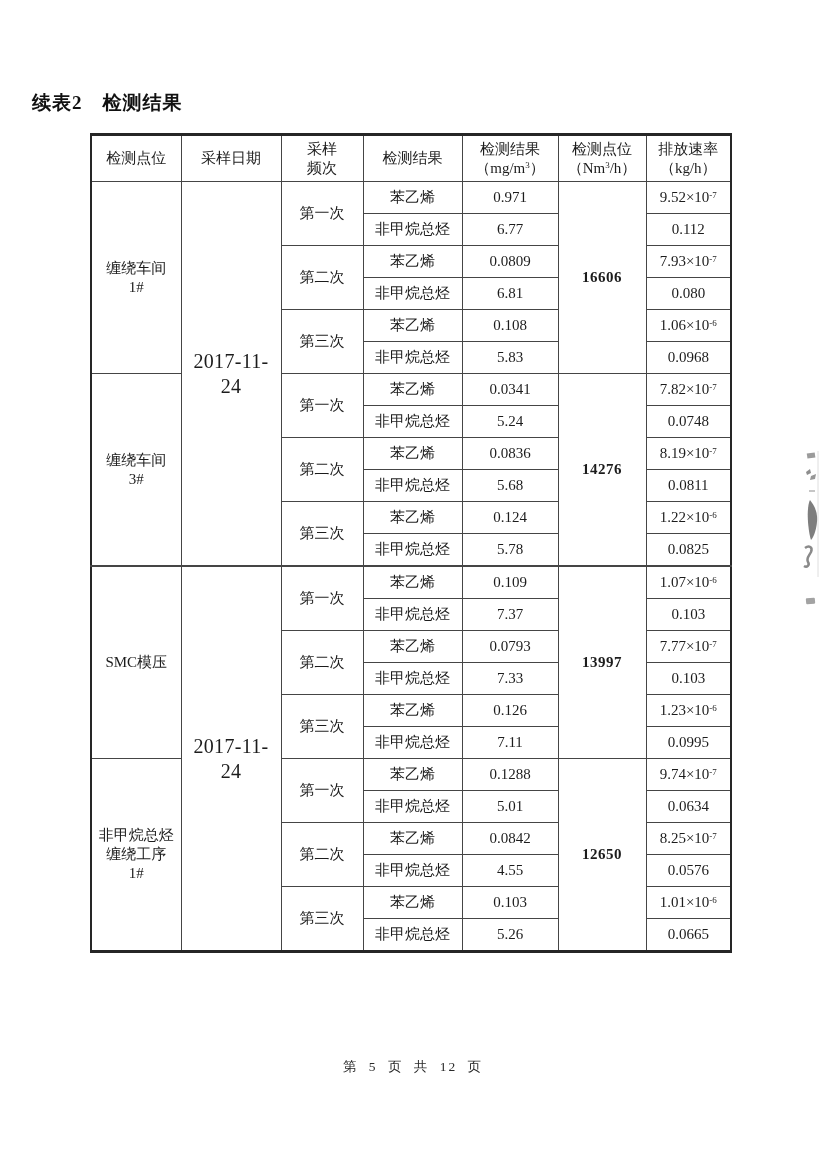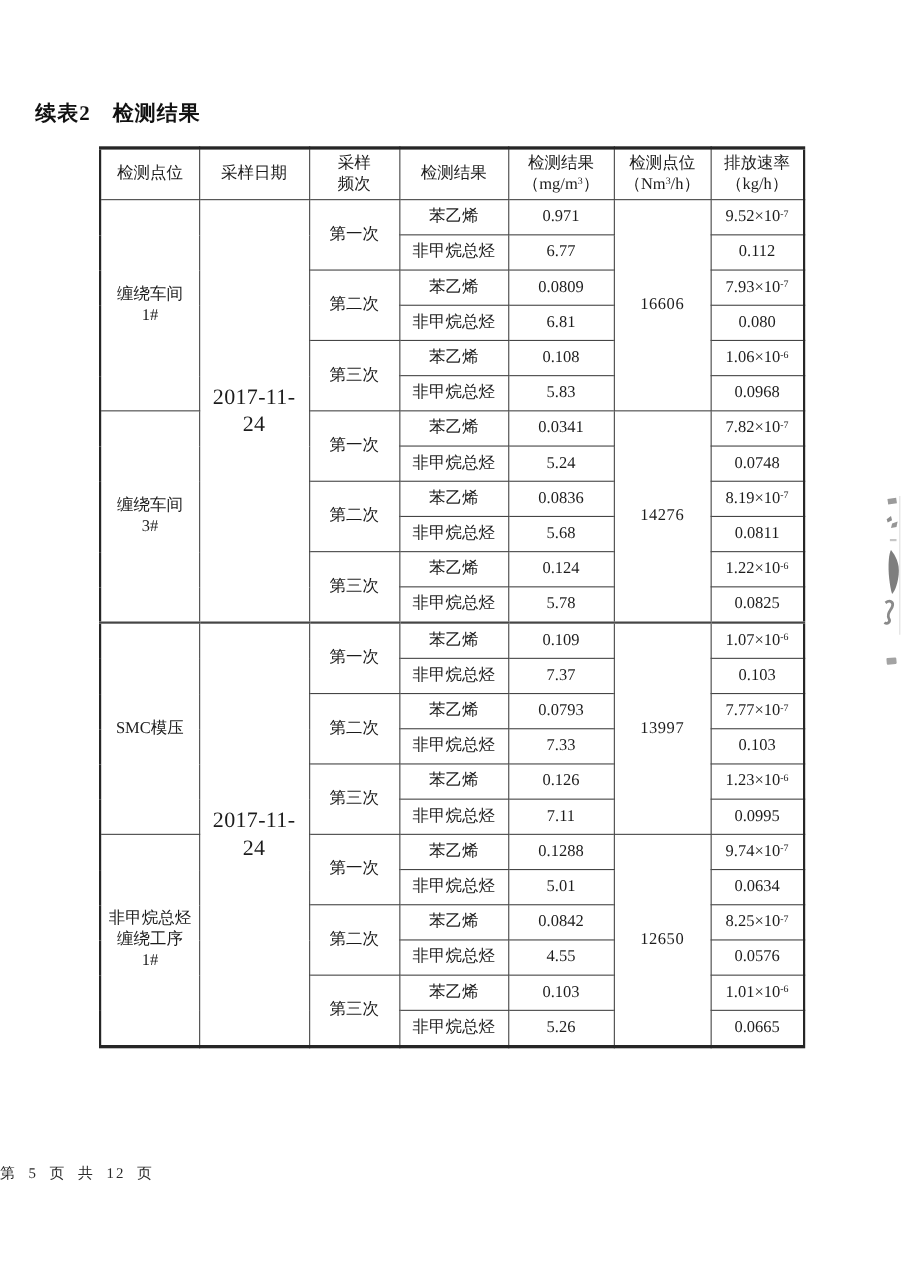--- a/index.html
+++ b/index.html
@@ -19,24 +19,24 @@
   }
   .results th,.results td{
     border:1px solid #454545;text-align:center;vertical-align:middle;
     padding:0 2px;font-weight:normal;font-size:15px;line-height:1.25;color:#1c1c1c;
     overflow:hidden;
   }
   .results thead th{height:45px;font-size:15px;}
   .results tbody td{height:31px;}
   .results tr.major td{border-top-width:2px;}
   .results td.date-cell{font-size:20px;letter-spacing:0.3px;}
-  .results td.flow-cell{letter-spacing:0.5px;}
+  .results td.flow-cell{letter-spacing:0.5px;font-weight:bold;}
   sup{font-size:0.6em;vertical-align:baseline;position:relative;top:-0.5em;line-height:0;}
   .page-footer{
-    position:absolute;top:1058px;left:0;width:100%;text-align:left;
+    position:absolute;top:1058px;left:0;width:100%;text-align:center;
     font-size:13.5px;color:#2a2a2a;letter-spacing:2px;word-spacing:5px;
   }
   .scan-artifact{position:absolute;left:797px;top:449px;}
 </style>
 </head>
 <body>
 
 <div class="page">
 
   <h1 class="page-title">续表2　检测结果</h1>

